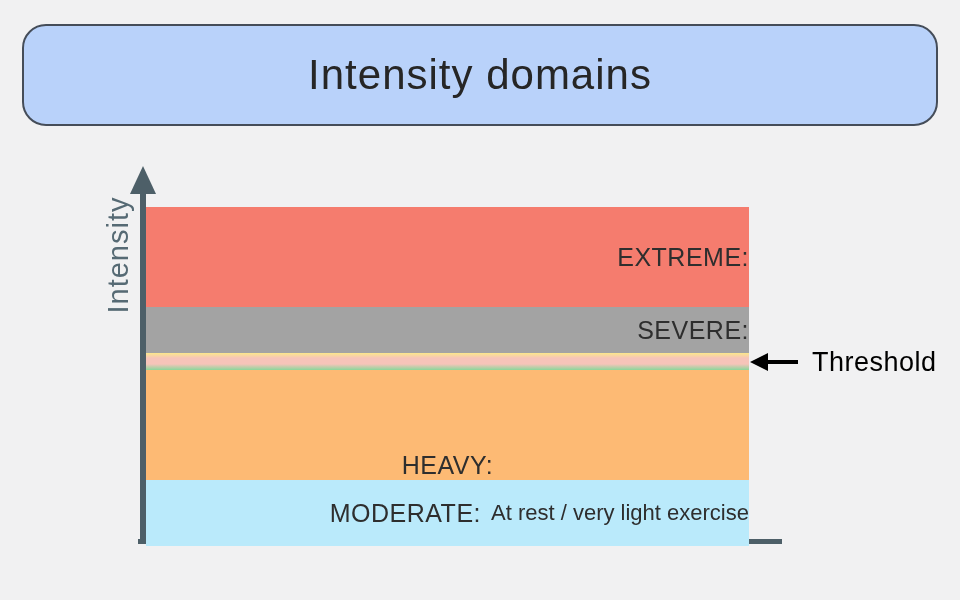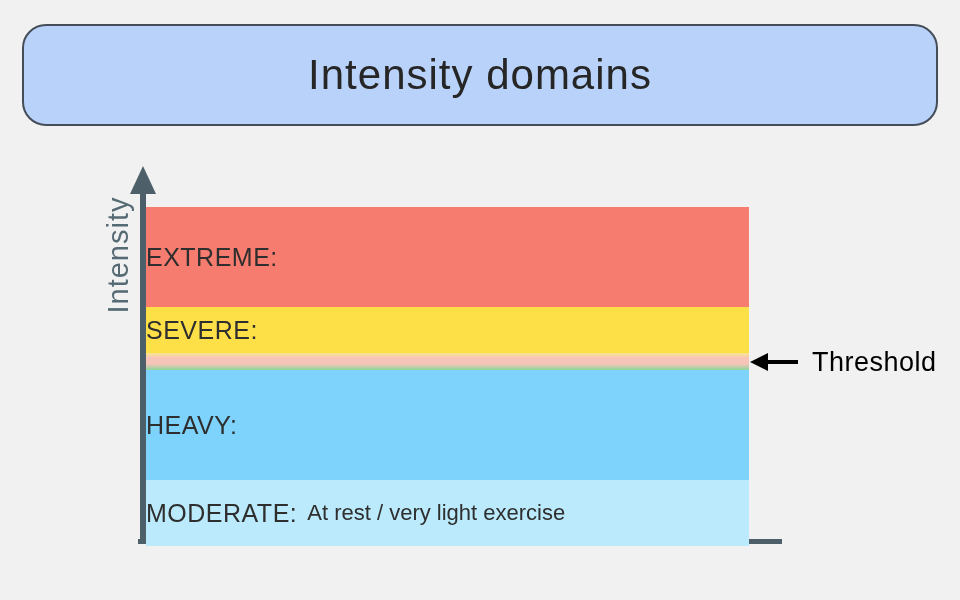--- a/index.html
+++ b/index.html
@@ -27,21 +27,21 @@
   }
   .x-axis-line{position:absolute;left:138px;top:539px;width:644px;height:5px;}
   .y-axis-label{
     position:absolute;left:-32px;top:235px;width:300px;height:40px;
     transform:rotate(-90deg);
     text-align:center;line-height:40px;font-size:29px;letter-spacing:1px;
   }
   
   .bands{position:absolute;left:146px;top:207px;width:603px;}
   .band{
-    display:flex;align-items:baseline;justify-content:flex-start;gap:10px;
+    display:flex;align-items:baseline;justify-content:flex-end;gap:10px;
     color:#2e2e2e;
   }
   .band .band-name{font-size:25px;letter-spacing:0.5px;}
   .band .band-desc{font-size:22px;}
   .band-extreme{height:100px;}
   .band-severe{height:46px;}
   .band-heavy{height:110px;}
   .band-moderate{height:66px;}
   .band-extreme,.band-severe,.band-heavy,.band-moderate{
     align-items:center;
@@ -72,27 +72,27 @@
 <div class="y-axis-label" style="color: rgb(86, 106, 116);">Intensity</div>
 
 <div class="x-axis-line" style="background: rgb(77, 95, 104);"></div>
 
 <div class="bands">
 
   <div class="band band-extreme" style="background: rgb(245, 124, 110);">
     <span class="band-name">EXTREME:</span>
   </div>
 
-  <div class="band band-severe" style="background: #fde047;">
+  <div class="band band-severe" style="background: #a3a3a3;">
     <span class="band-name">SEVERE:</span>
   </div>
 
   <div class="threshold-strip" style="background: linear-gradient(rgb(251, 231, 140) 0%, rgb(246, 196, 185) 30%, rgb(246, 196, 185) 65%, rgb(139, 215, 155) 100%);"></div>
 
-  <div class="band band-heavy" style="background: #7dd3fc;">
+  <div class="band band-heavy" style="background: #fdba74; flex-direction: column;">
     <span class="band-name">HEAVY:</span>
   </div>
 
   <div class="band band-moderate" style="background: rgb(186, 234, 251);">
     <span class="band-name">MODERATE:</span>
     <span class="band-desc">At rest / very light exercise</span>
   </div>
 
 </div>
 

